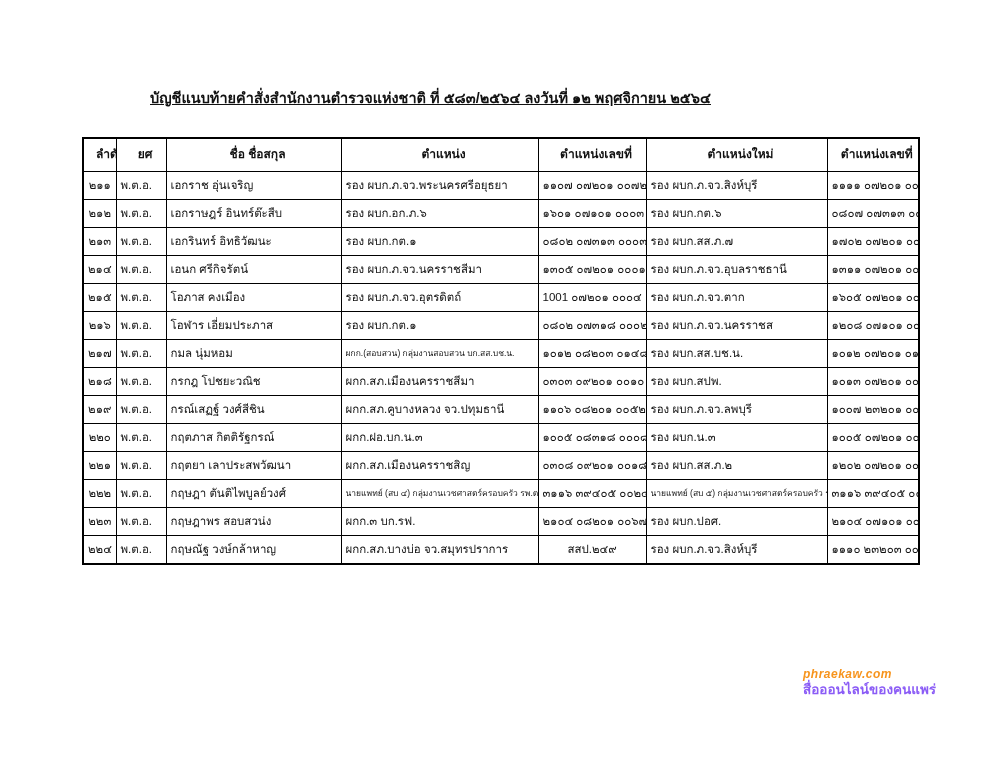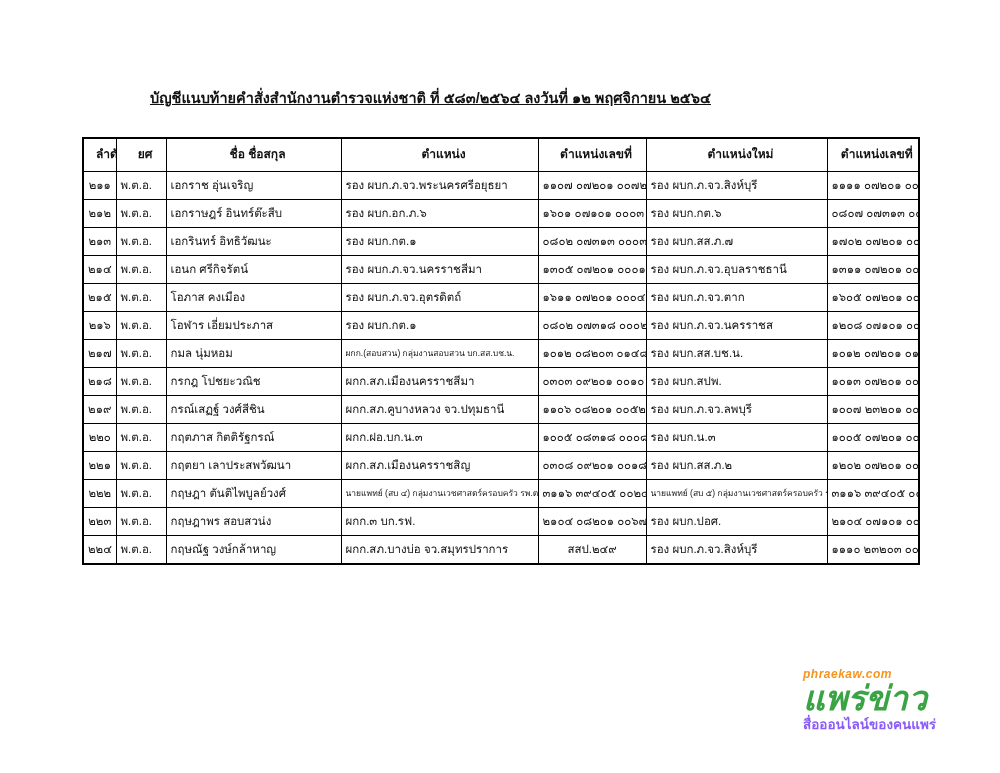--- a/index.html
+++ b/index.html
@@ -102,21 +102,21 @@
         <td class="c-left">รอง ผบก.ภ.จว.นครราชสีมา</td>
         <td class="c-center">๑๓๐๕ ๐๗๒๐๑ ๐๐๐๑</td>
         <td class="c-left">รอง ผบก.ภ.จว.อุบลราชธานี</td>
         <td class="c-center">๑๓๑๑ ๐๗๒๐๑ ๐๐๘๙</td>
       </tr>
       <tr>
         <td class="c-center">๒๑๕</td>
         <td class="c-left">พ.ต.อ.</td>
         <td class="c-left">โอภาส คงเมือง</td>
         <td class="c-left">รอง ผบก.ภ.จว.อุตรดิตถ์</td>
-        <td class="c-center">๑๖๑๑ ๐๗๒๐๑ ๐๐๐๔</td>
+        <td class="c-center">1001 ๐๗๒๐๑ ๐๐๐๔</td>
         <td class="c-left">รอง ผบก.ภ.จว.ตาก</td>
         <td class="c-center">๑๖๐๕ ๐๗๒๐๑ ๐๐๖๓</td>
       </tr>
       <tr>
         <td class="c-center">๒๑๖</td>
         <td class="c-left">พ.ต.อ.</td>
         <td class="c-left">โอฬาร เอี่ยมประภาส</td>
         <td class="c-left">รอง ผบก.กต.๑</td>
         <td class="c-center">๐๘๐๒ ๐๗๓๑๘ ๐๐๐๒</td>
         <td class="c-left">รอง ผบก.ภ.จว.นครราชส</td>
@@ -192,15 +192,14 @@
         <td class="c-left">ผกก.สภ.บางบ่อ จว.สมุทรปราการ</td>
         <td class="c-center">สสป.๒๔๙</td>
         <td class="c-left">รอง ผบก.ภ.จว.สิงห์บุรี</td>
         <td class="c-center">๑๑๑๐ ๒๓๒๐๓ ๐๐๓๖</td>
       </tr>
     </tbody>
 </table>
 
 <div class="logo">
   <div class="site" style="color: rgb(247, 148, 29);">phraekaw.com</div>
-  <div class="brand" style="color: rgb(58, 163, 68);">แพร่ข่าว</div>
   <div class="tagline" style="color: #8b5cf6;">สื่อออนไลน์ของคนแพร่</div>
 </div>
 
 </body></html>

